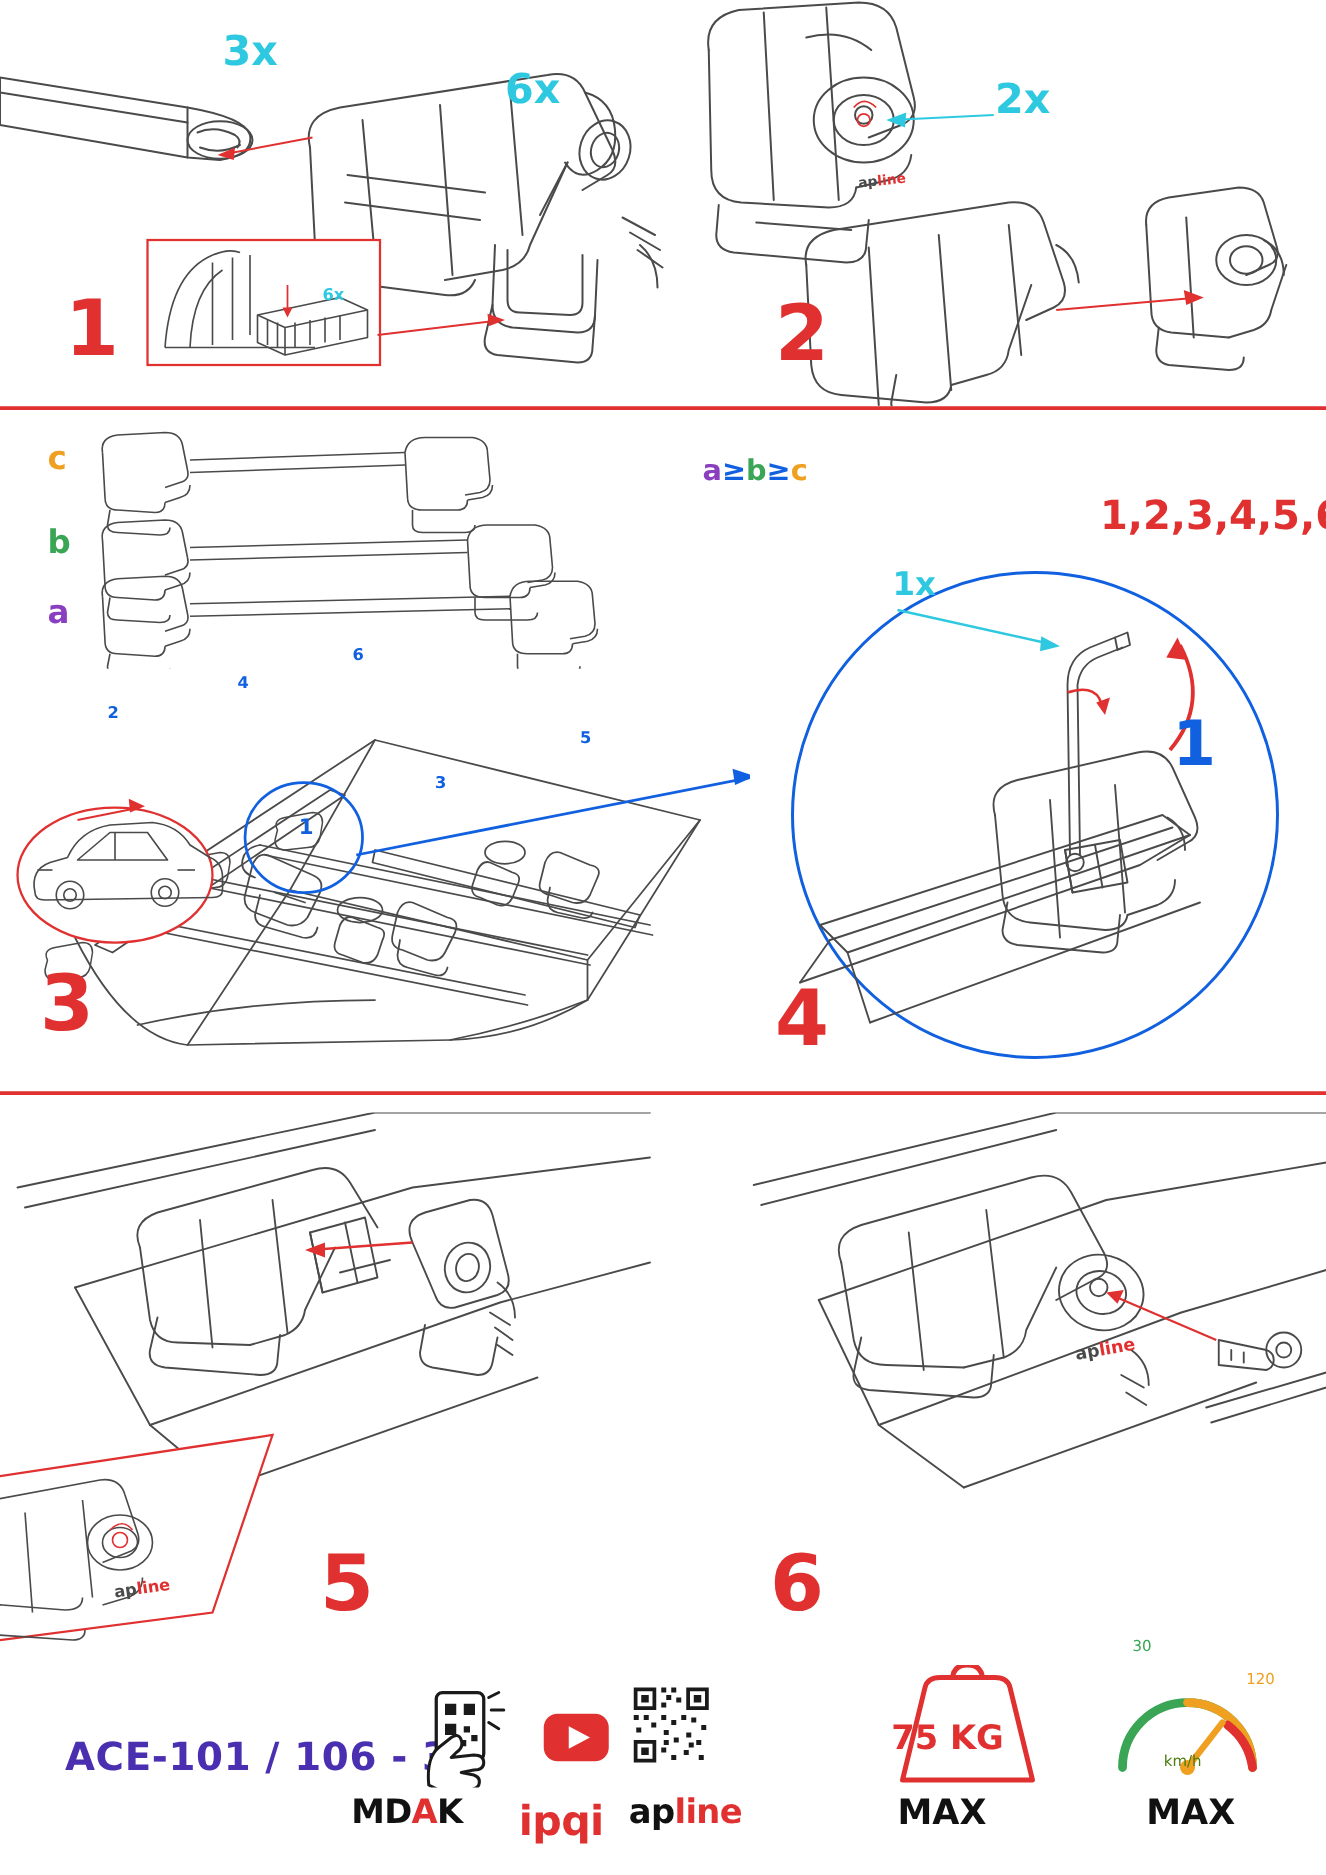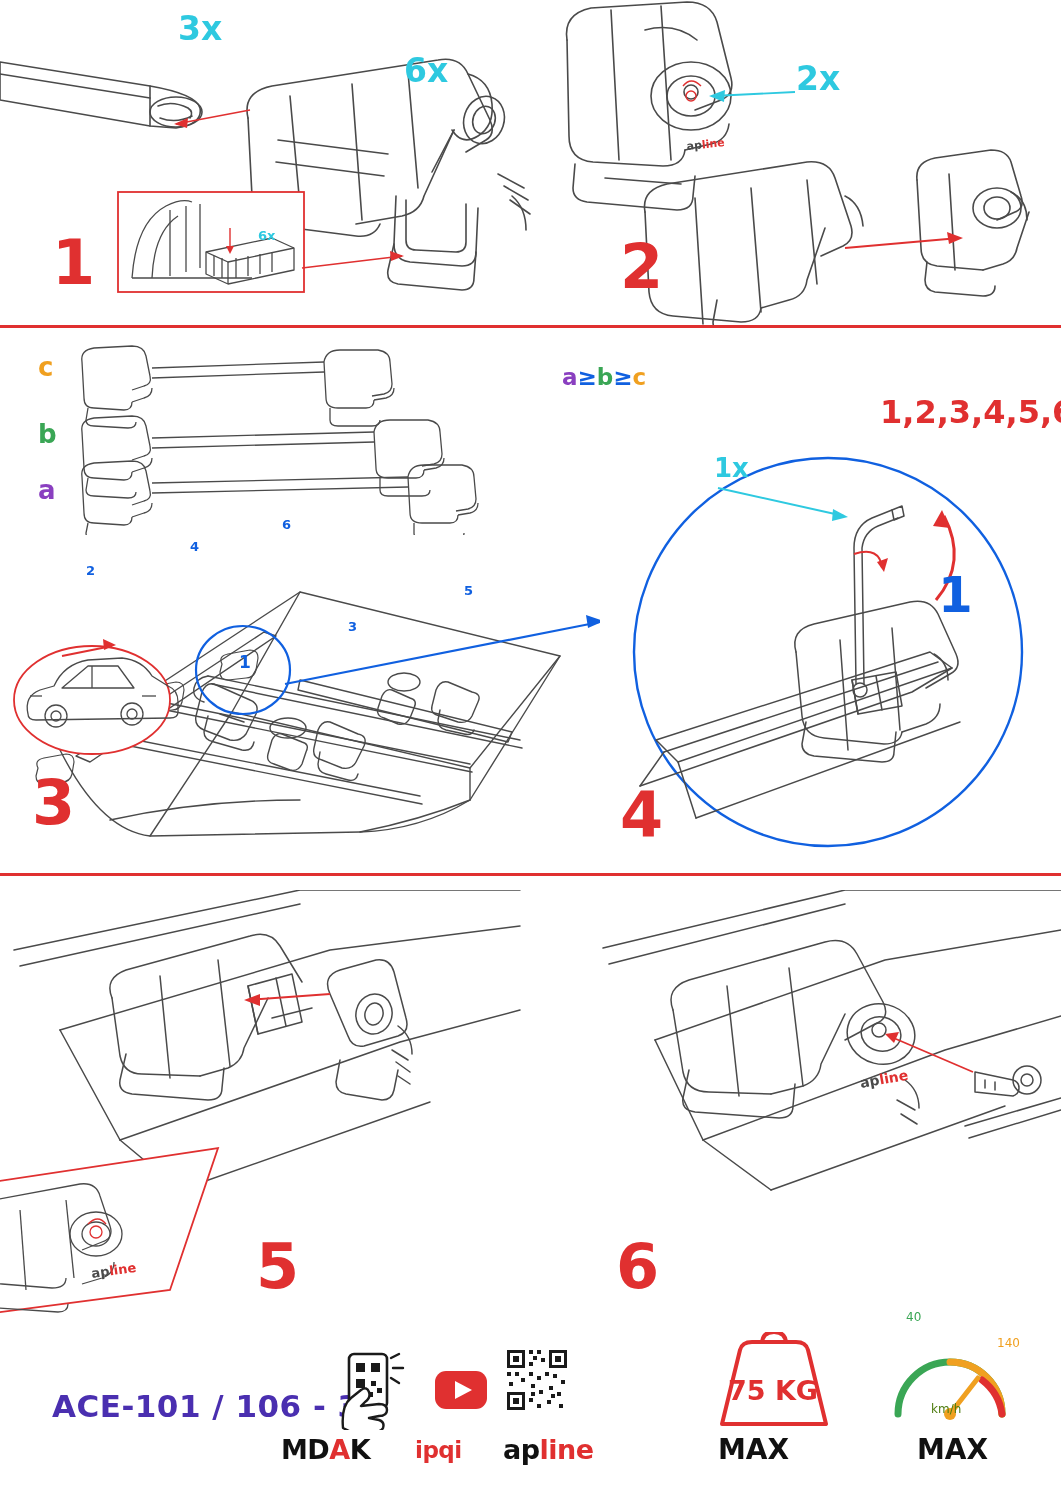--- a/index.html
+++ b/index.html
@@ -136,42 +136,41 @@
     color: #111;
     letter-spacing: -0.5px;
   }
   .brand-mdak .accent { color: #e03030; }
   .brand-ipqi {
     position: absolute;
     left: 415px;
     top: 1437px;
     font-family: "DejaVu Sans", sans-serif;
     font-weight: 700;
-    font-size: 23px;
+    font-size: 33px;
     color: #e03030;
     letter-spacing: -0.5px;
   }
   .brand-apline {
     position: absolute;
     left: 503px;
     top: 1434px;
     font-family: "DejaVu Sans", sans-serif;
     font-weight: 700;
     font-size: 27px;
     color: #111;
     letter-spacing: -0.5px;
   }
   .brand-apline .accent { color: #e03030; }
 
   .weight-txt {
     position: absolute;
     left: 713px;
     top: 1375px;
     width: 120px;
-    text-align: center;
     font-family: "DejaVu Sans", sans-serif;
     font-weight: 700;
     font-size: 27px;
     color: #e03030;
   }
   .max-label {
     position: absolute;
     font-family: "DejaVu Sans", sans-serif;
     font-weight: 700;
     font-size: 28px;
@@ -252,21 +251,21 @@
       <text x="258" y="240" font-family="DejaVu Sans, sans-serif" font-size="13" font-weight="600" fill="#2ec9e0">6x</text>
     </g>
 
     <g stroke="#e03030" stroke-width="1.6" fill="none">
       <path d="M302 268 L402 256"></path>
       <path d="M250 110 L176 124"></path>
     </g>
     <path d="M404 256 l-14 -5 l1 10 z" fill="#e03030"></path>
     <path d="M174 124 l14 -6 l-1 10 z" fill="#e03030"></path>
   </svg>
-  <div class="qty" style="left:178px; top:12px;">3x</div>
+  <div class="qty" style="left:178px; top:24px;">3x</div>
   <div class="qty" style="left:404px; top:54px;">6x</div>
   <div class="step-num" style="left:52px; top:232px;">1</div>
 
   <svg class="abs" style="left:545px;top:0;" width="516" height="325">
     <g fill="none" stroke="#4a4a4a" stroke-width="1.6" stroke-linejoin="round" stroke-linecap="round">
 
       <path d="M22 40 q-4 -26 24 -32 l96 -6 q24 0 30 20 l14 56 q4 16 -10 22 l-26 10"></path>
       <path d="M22 40 l2 96 q0 24 24 26 l70 4 q20 0 22 -16"></path>
       <path d="M140 150 l26 -6 q16 -4 18 -20"></path>
       <path d="M66 10 l8 150"></path>
@@ -642,18 +641,18 @@
   <div class="weight-txt">75 KG</div>
   <div class="max-label" style="left:718px; top:1433px;">MAX</div>
 
   <svg class="abs" style="left:886px;top:1322px;" width="128" height="106">
     <path d="M12 92 A52 52 0 0 1 116 92" fill="none" stroke="#3aa655" stroke-width="7" stroke-linecap="round"></path>
     <path d="M64 40 A52 52 0 0 1 116 92" fill="none" stroke="#f0a020" stroke-width="7" stroke-linecap="round"></path>
     <path d="M96 58 A52 52 0 0 1 116 92" fill="none" stroke="#e03030" stroke-width="7" stroke-linecap="round"></path>
     <path d="M64 92 L92 56" stroke="#f0a020" stroke-width="5" stroke-linecap="round" fill="none"></path>
     <circle cx="64" cy="92" r="6" fill="#f0a020"></circle>
   </svg>
-  <div class="speed-small" style="left:906px; top:1310px;">40</div>
-  <div class="speed-small right" style="left:997px; top:1336px;">140</div>
+  <div class="speed-small" style="left:906px; top:1310px;">30</div>
+  <div class="speed-small right" style="left:997px; top:1336px;">120</div>
   <div class="kmh" style="left:931px; top:1402px;">km/h</div>
   <div class="max-label" style="left:917px; top:1433px;">MAX</div>
 
 </div>
 
 </body></html>

